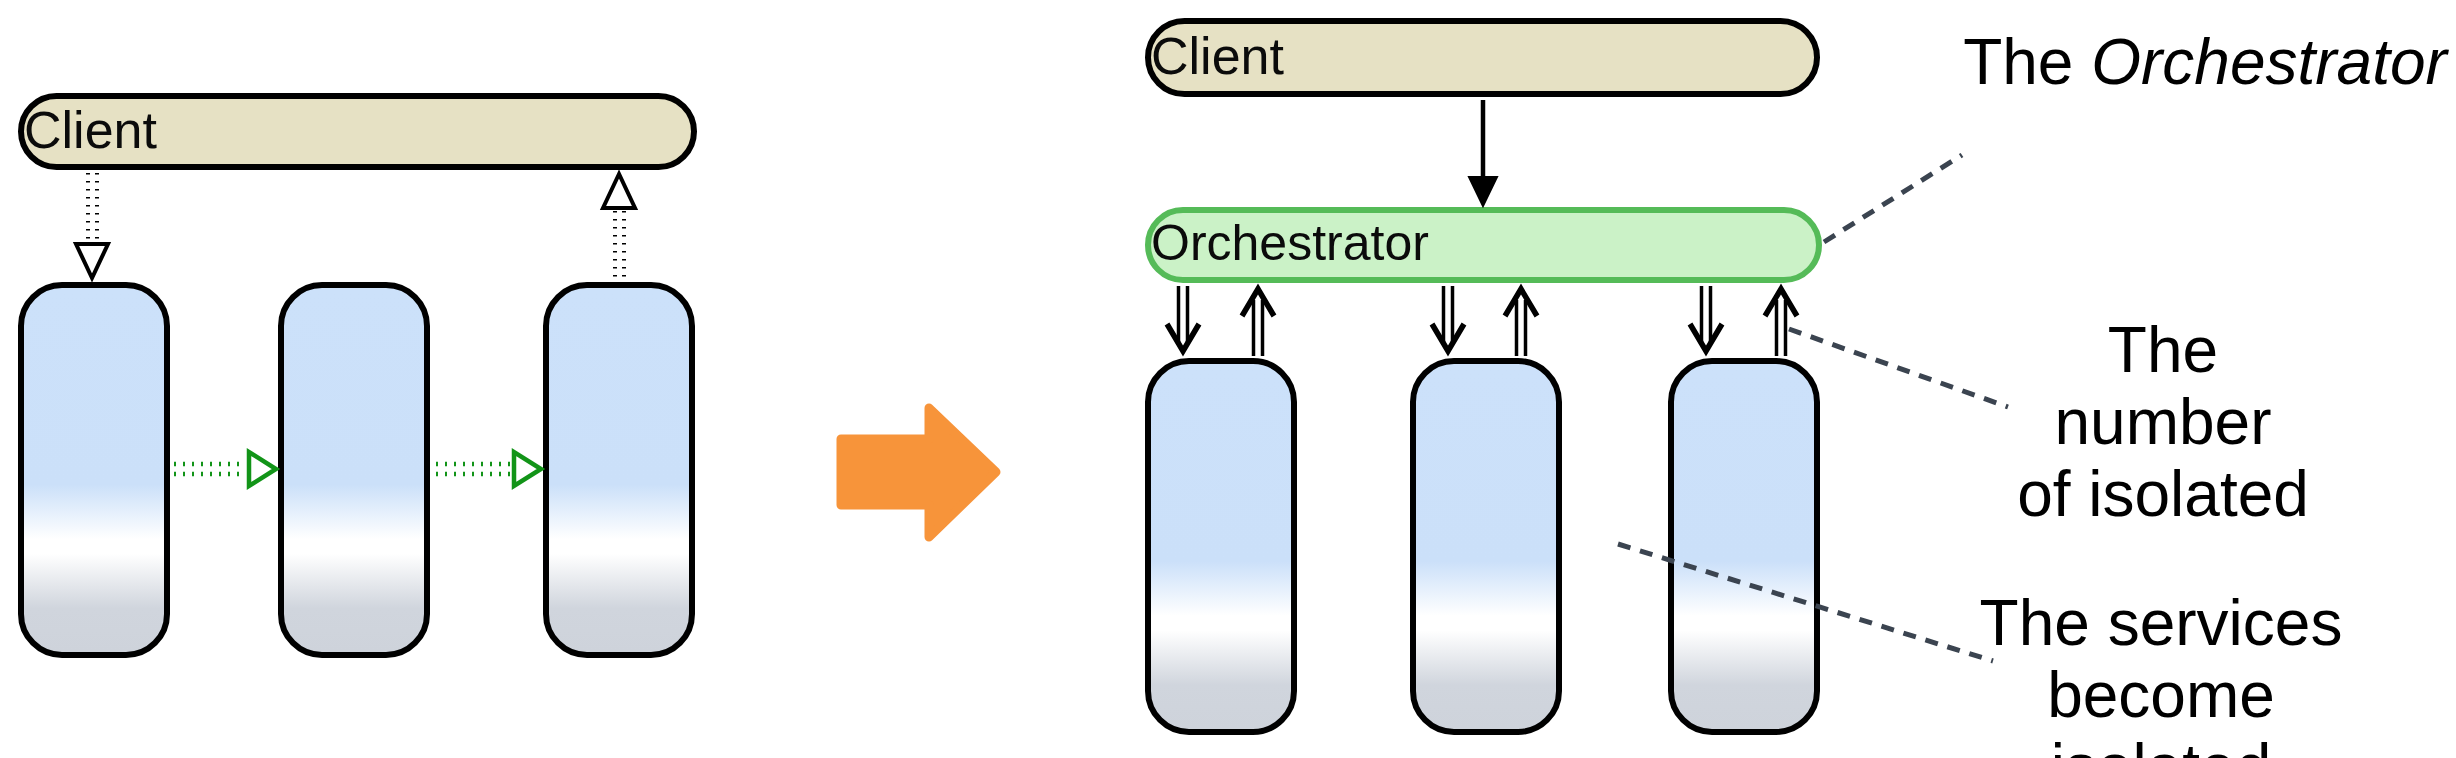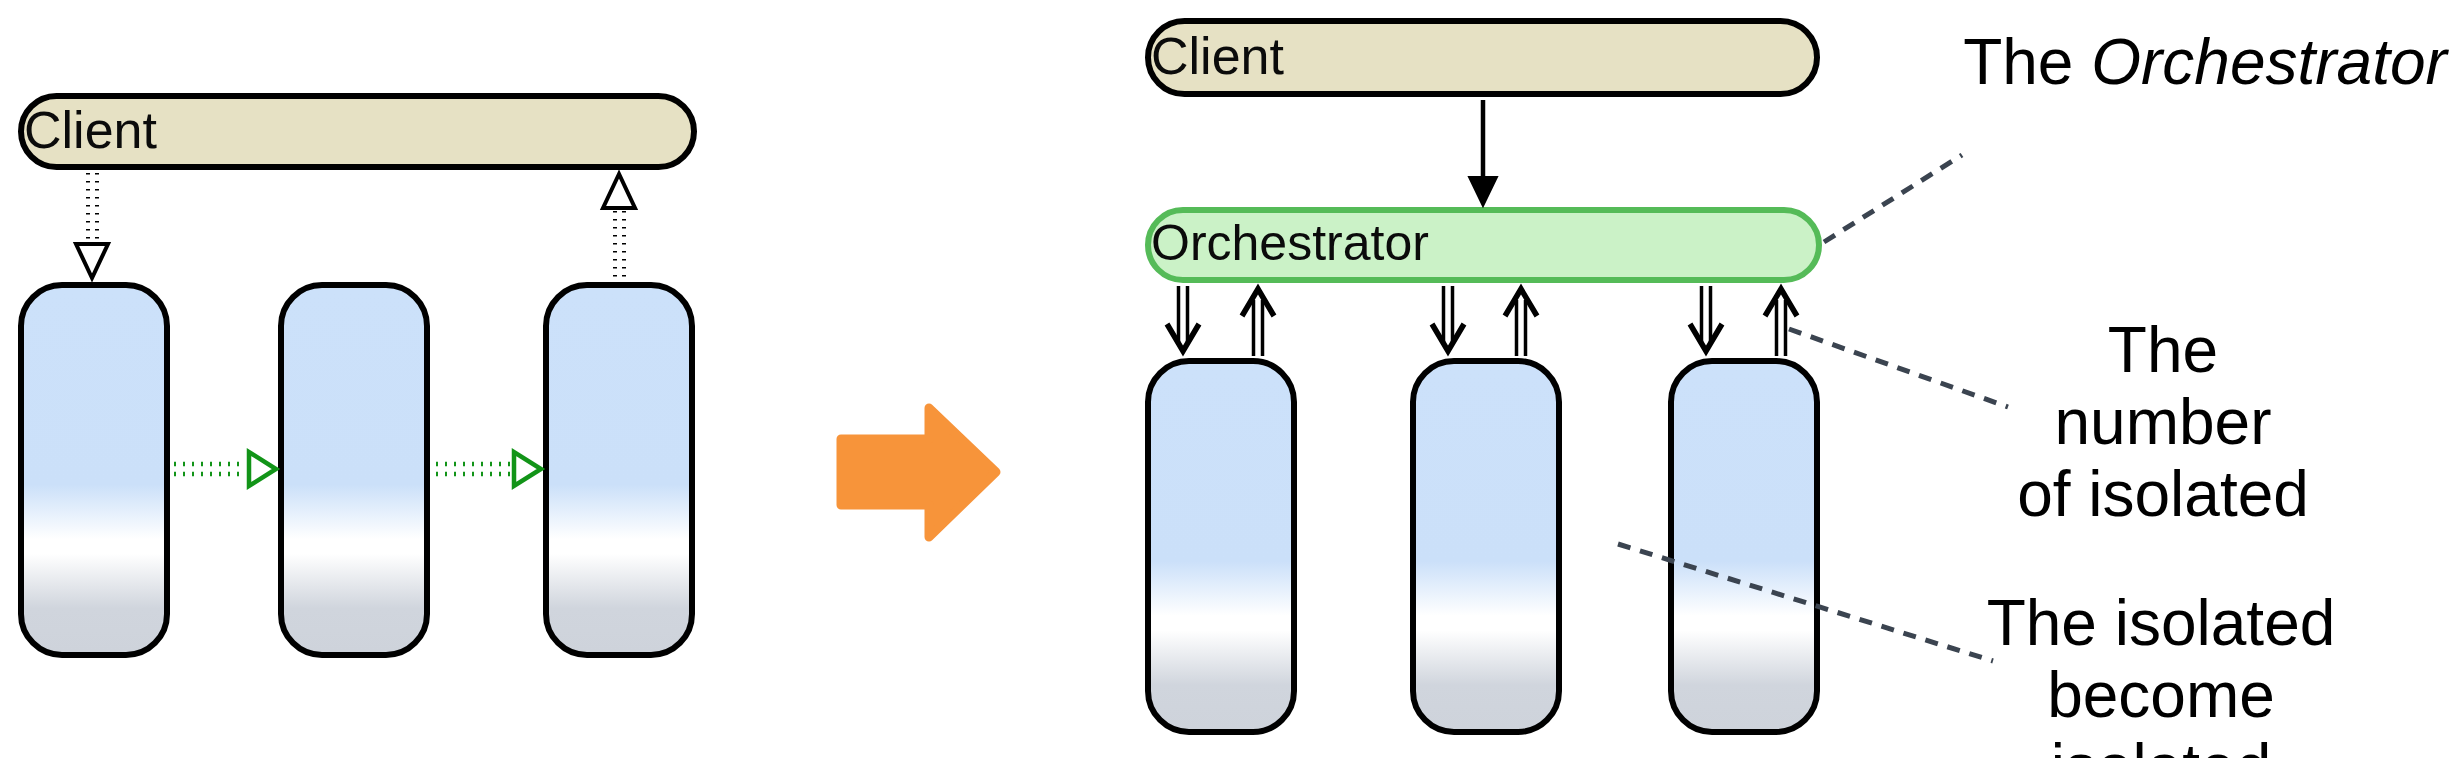--- a/index.html
+++ b/index.html
@@ -80,21 +80,21 @@
   <div class="note" style="left:1955px;top:26px;width:500px;">
     <div><span>The </span><span class="it">Orchestrator</span></div>
   </div>
 
   <div class="note" style="left:2003px;top:306px;width:320px;margin-top:8px;">
     <div>The number</div>
     <div>of isolated</div>
   </div>
 
   <div class="note" style="left:1951px;top:587px;width:420px;">
-    <div>The isolated</div>
+    <div>The services</div>
     <div>become isolated</div>
   </div>
 
   <svg class="overlay" viewBox="0 0 2456 758">
 
     <g>
       <line x1="88" y1="173" x2="88" y2="241" stroke="#000" stroke-width="4" stroke-dasharray="1.5 6.5"></line>
       <line x1="97" y1="173" x2="97" y2="241" stroke="#000" stroke-width="4" stroke-dasharray="1.5 6.5"></line>
       <polygon points="92,278 76,244 108,244" fill="#ffffff" stroke="#000" stroke-width="4"></polygon>
     </g>

